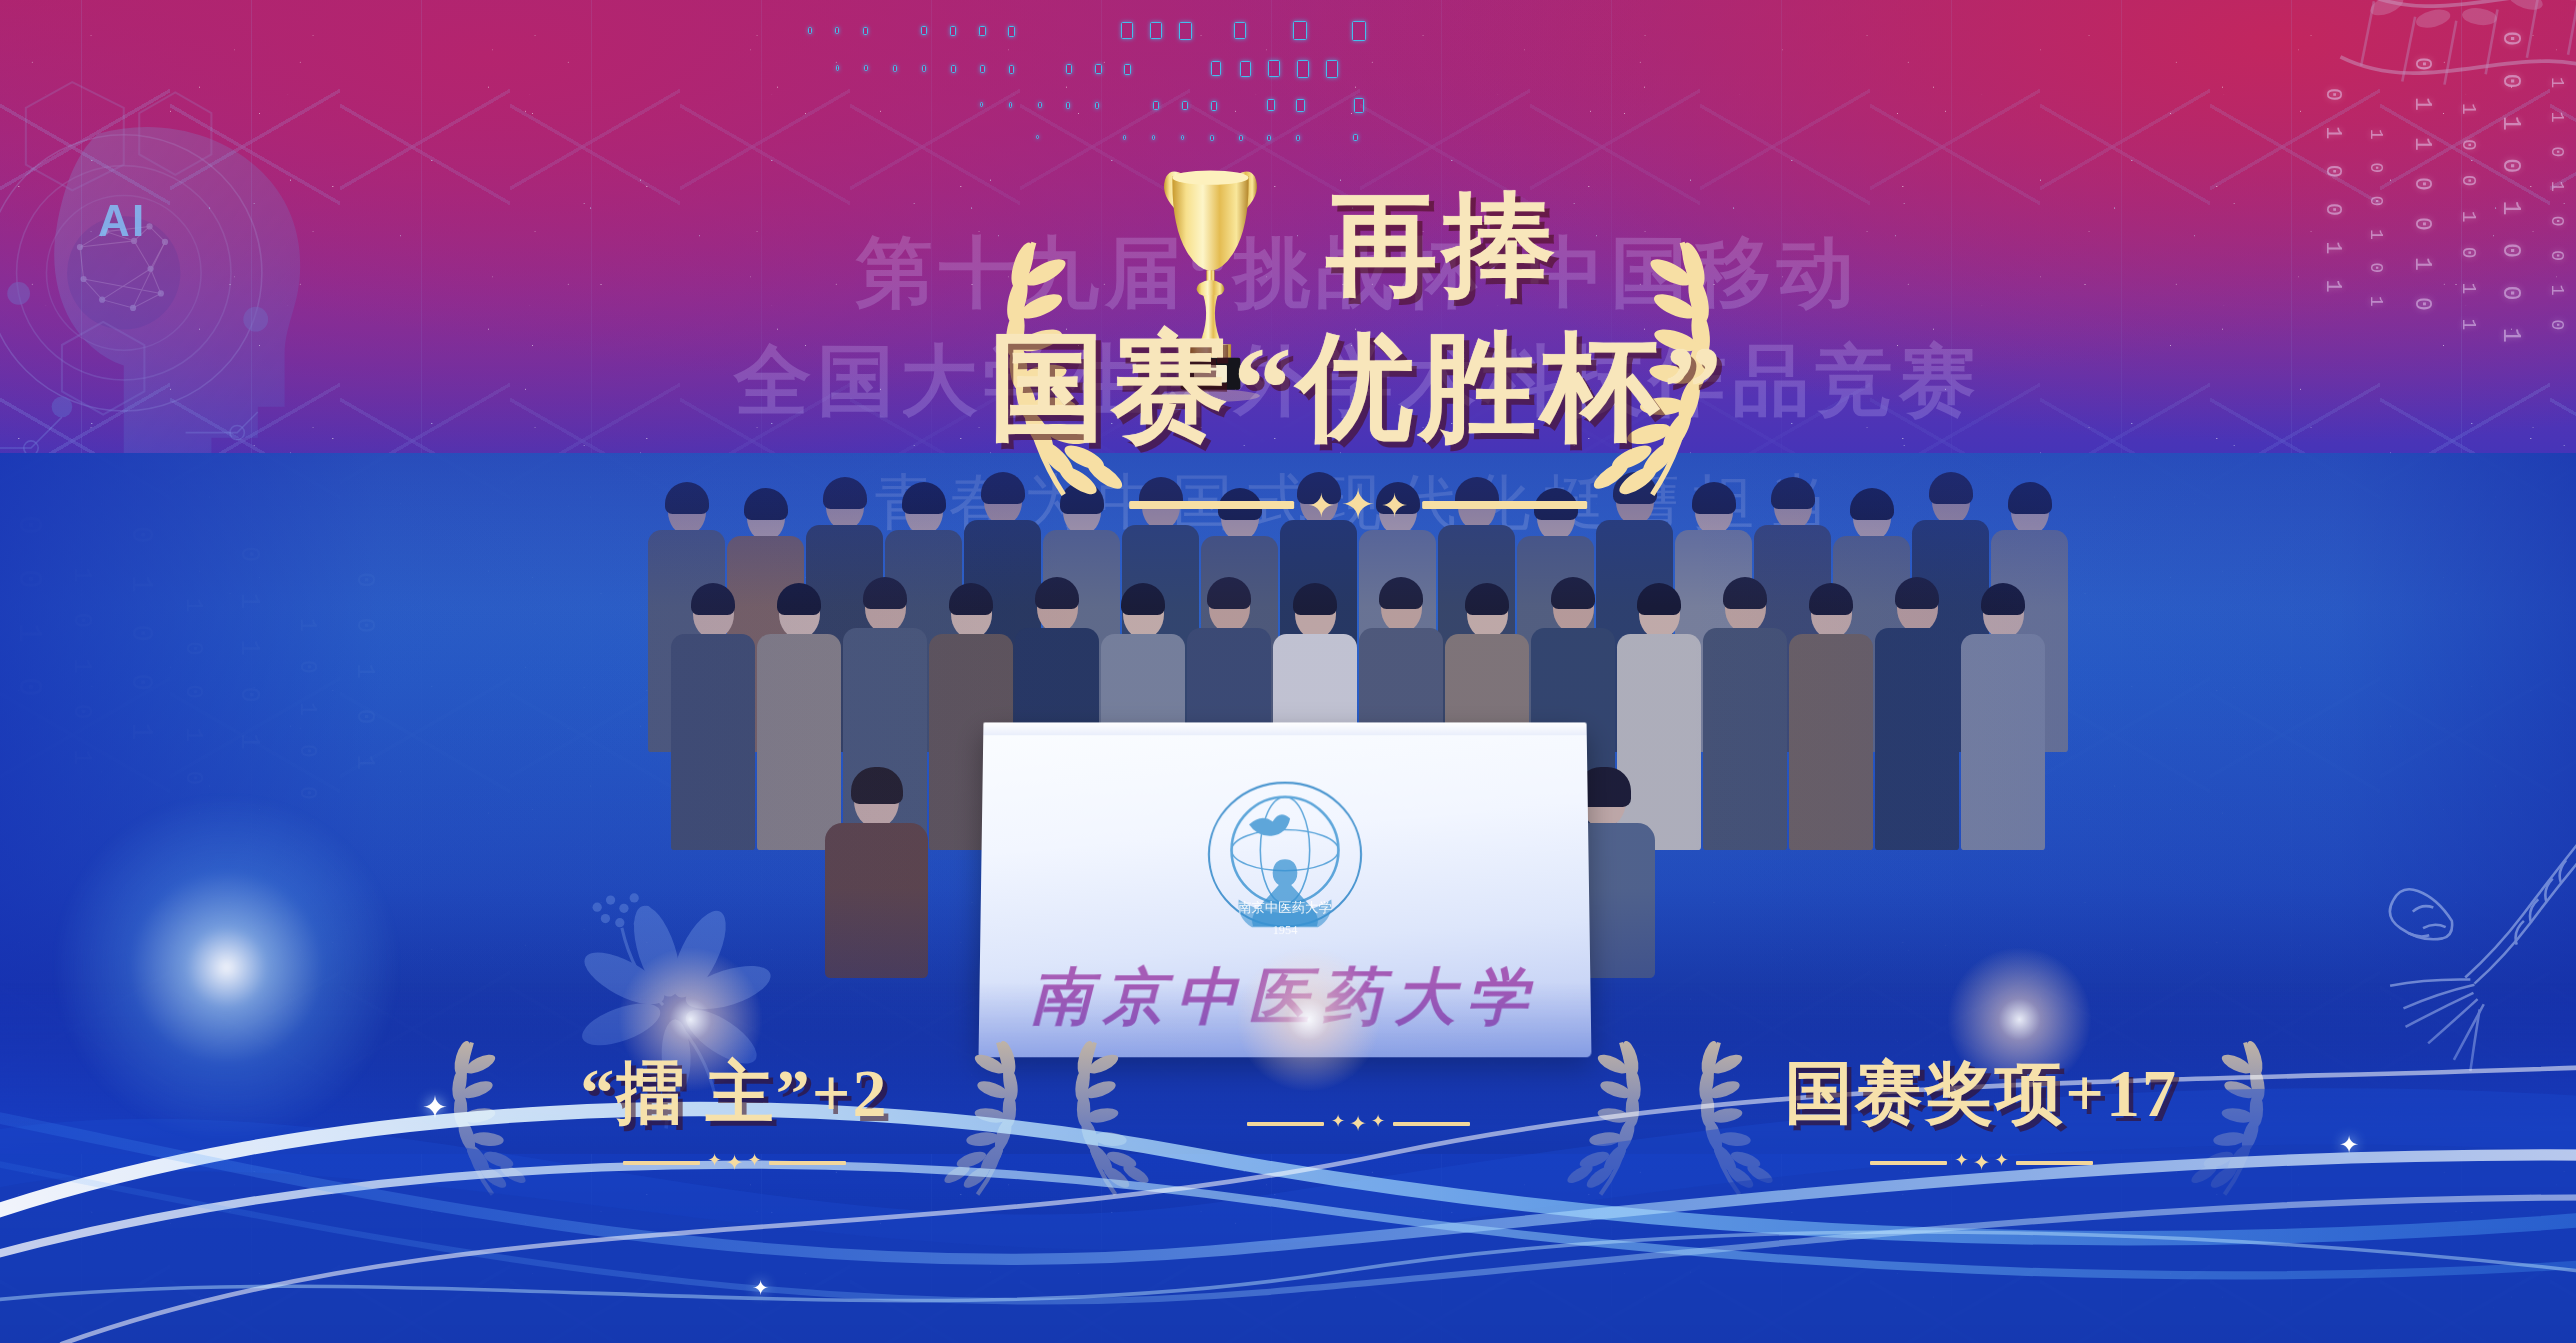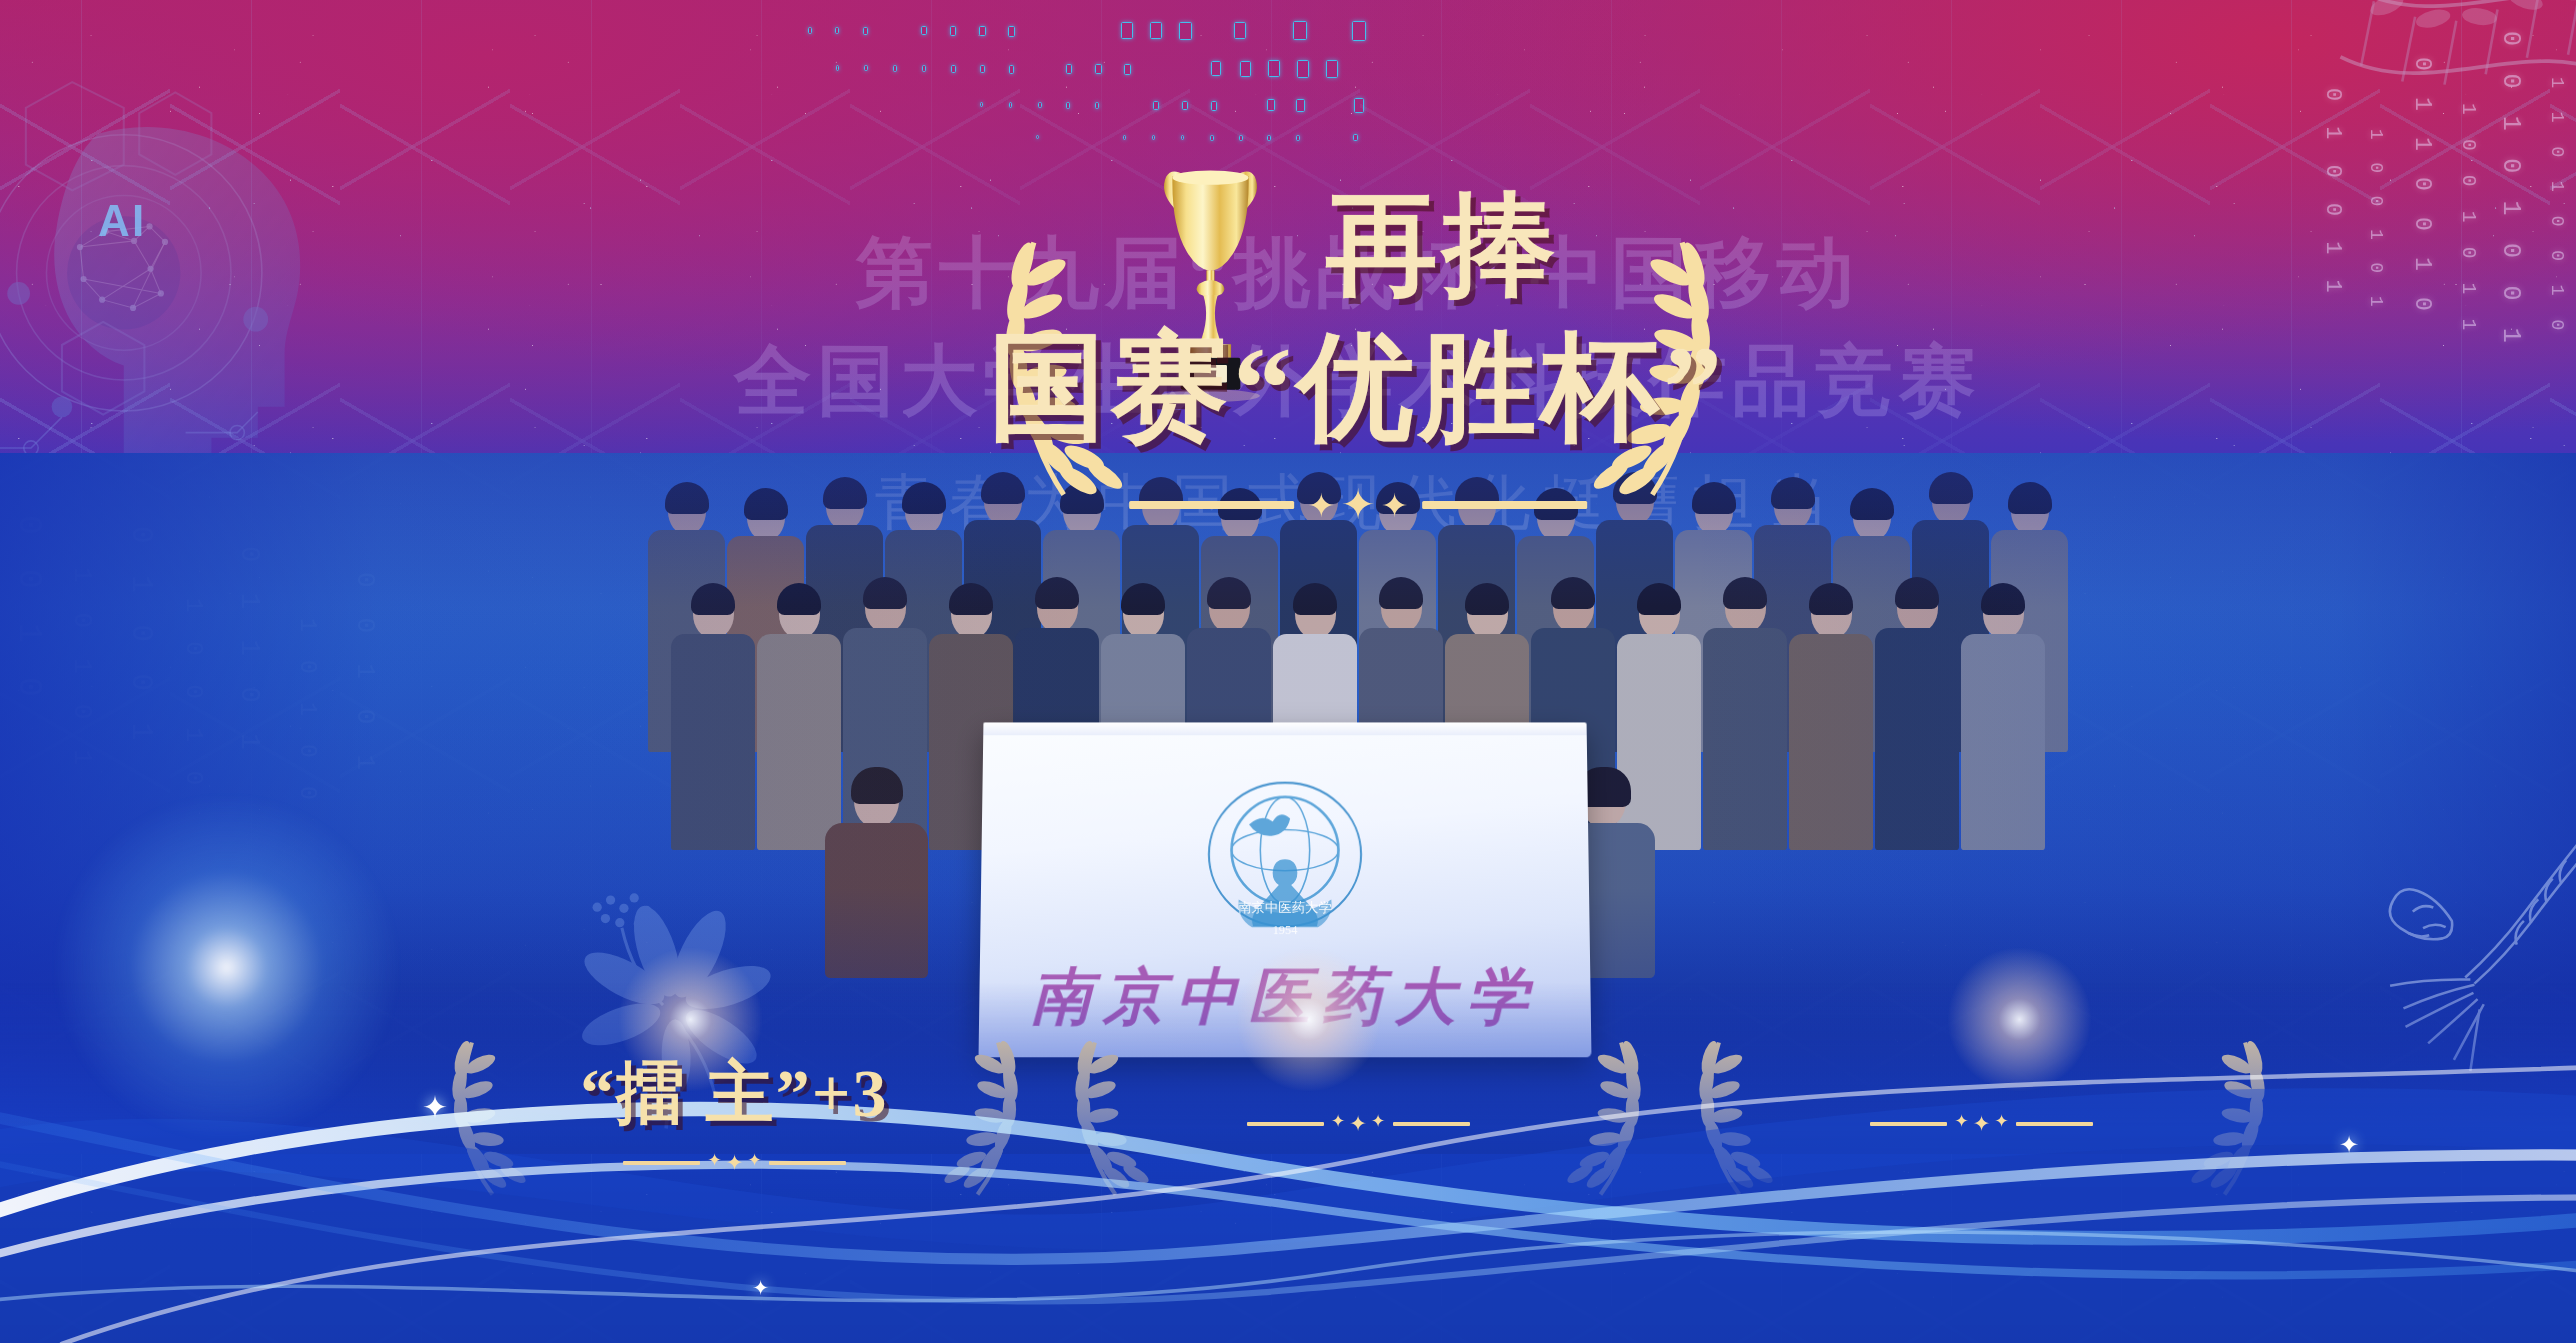--- a/index.html
+++ b/index.html
@@ -718,21 +718,21 @@
               <ellipse cx="12" cy="180" rx="13" ry="34" transform="rotate(-18 12 180)"></ellipse>
               <ellipse cx="52" cy="188" rx="13" ry="32" transform="rotate(96 52 188)"></ellipse>
               <ellipse cx="34" cy="226" rx="13" ry="32" transform="rotate(-36 34 226)"></ellipse>
               <ellipse cx="74" cy="228" rx="12" ry="30" transform="rotate(110 74 228)"></ellipse>
               <ellipse cx="64" cy="262" rx="12" ry="30" transform="rotate(-52 64 262)"></ellipse>
               <ellipse cx="102" cy="256" rx="11" ry="28" transform="rotate(122 102 256)"></ellipse>
             </g>
           </g>
         </svg>
       </div>
-      <div class="award-text">“擂 主”+3</div>
+      <div class="award-text">“擂 主”+2</div>
       <div class="award-sub">
         <span class="bar"></span>
         <span class="st">
           <span class="starglyph" style="font-size:17.5px;">✦</span>
           <span class="starglyph" style="font-size:21.6px;">✦</span>
           <span class="starglyph" style="font-size:17.5px;">✦</span>
         </span>
         <span class="bar"></span>
       </div>
     </div>
@@ -815,20 +815,21 @@
               <ellipse cx="12" cy="180" rx="13" ry="34" transform="rotate(-18 12 180)"></ellipse>
               <ellipse cx="52" cy="188" rx="13" ry="32" transform="rotate(96 52 188)"></ellipse>
               <ellipse cx="34" cy="226" rx="13" ry="32" transform="rotate(-36 34 226)"></ellipse>
               <ellipse cx="74" cy="228" rx="12" ry="30" transform="rotate(110 74 228)"></ellipse>
               <ellipse cx="64" cy="262" rx="12" ry="30" transform="rotate(-52 64 262)"></ellipse>
               <ellipse cx="102" cy="256" rx="11" ry="28" transform="rotate(122 102 256)"></ellipse>
             </g>
           </g>
         </svg>
       </div>
+      <div class="award-text">国赛奖项+17</div>
       <div class="award-sub">
         <span class="bar"></span>
         <span class="st">
           <span class="starglyph" style="font-size:17.5px;">✦</span>
           <span class="starglyph" style="font-size:21.6px;">✦</span>
           <span class="starglyph" style="font-size:17.5px;">✦</span>
         </span>
         <span class="bar"></span>
       </div>
     </div>

